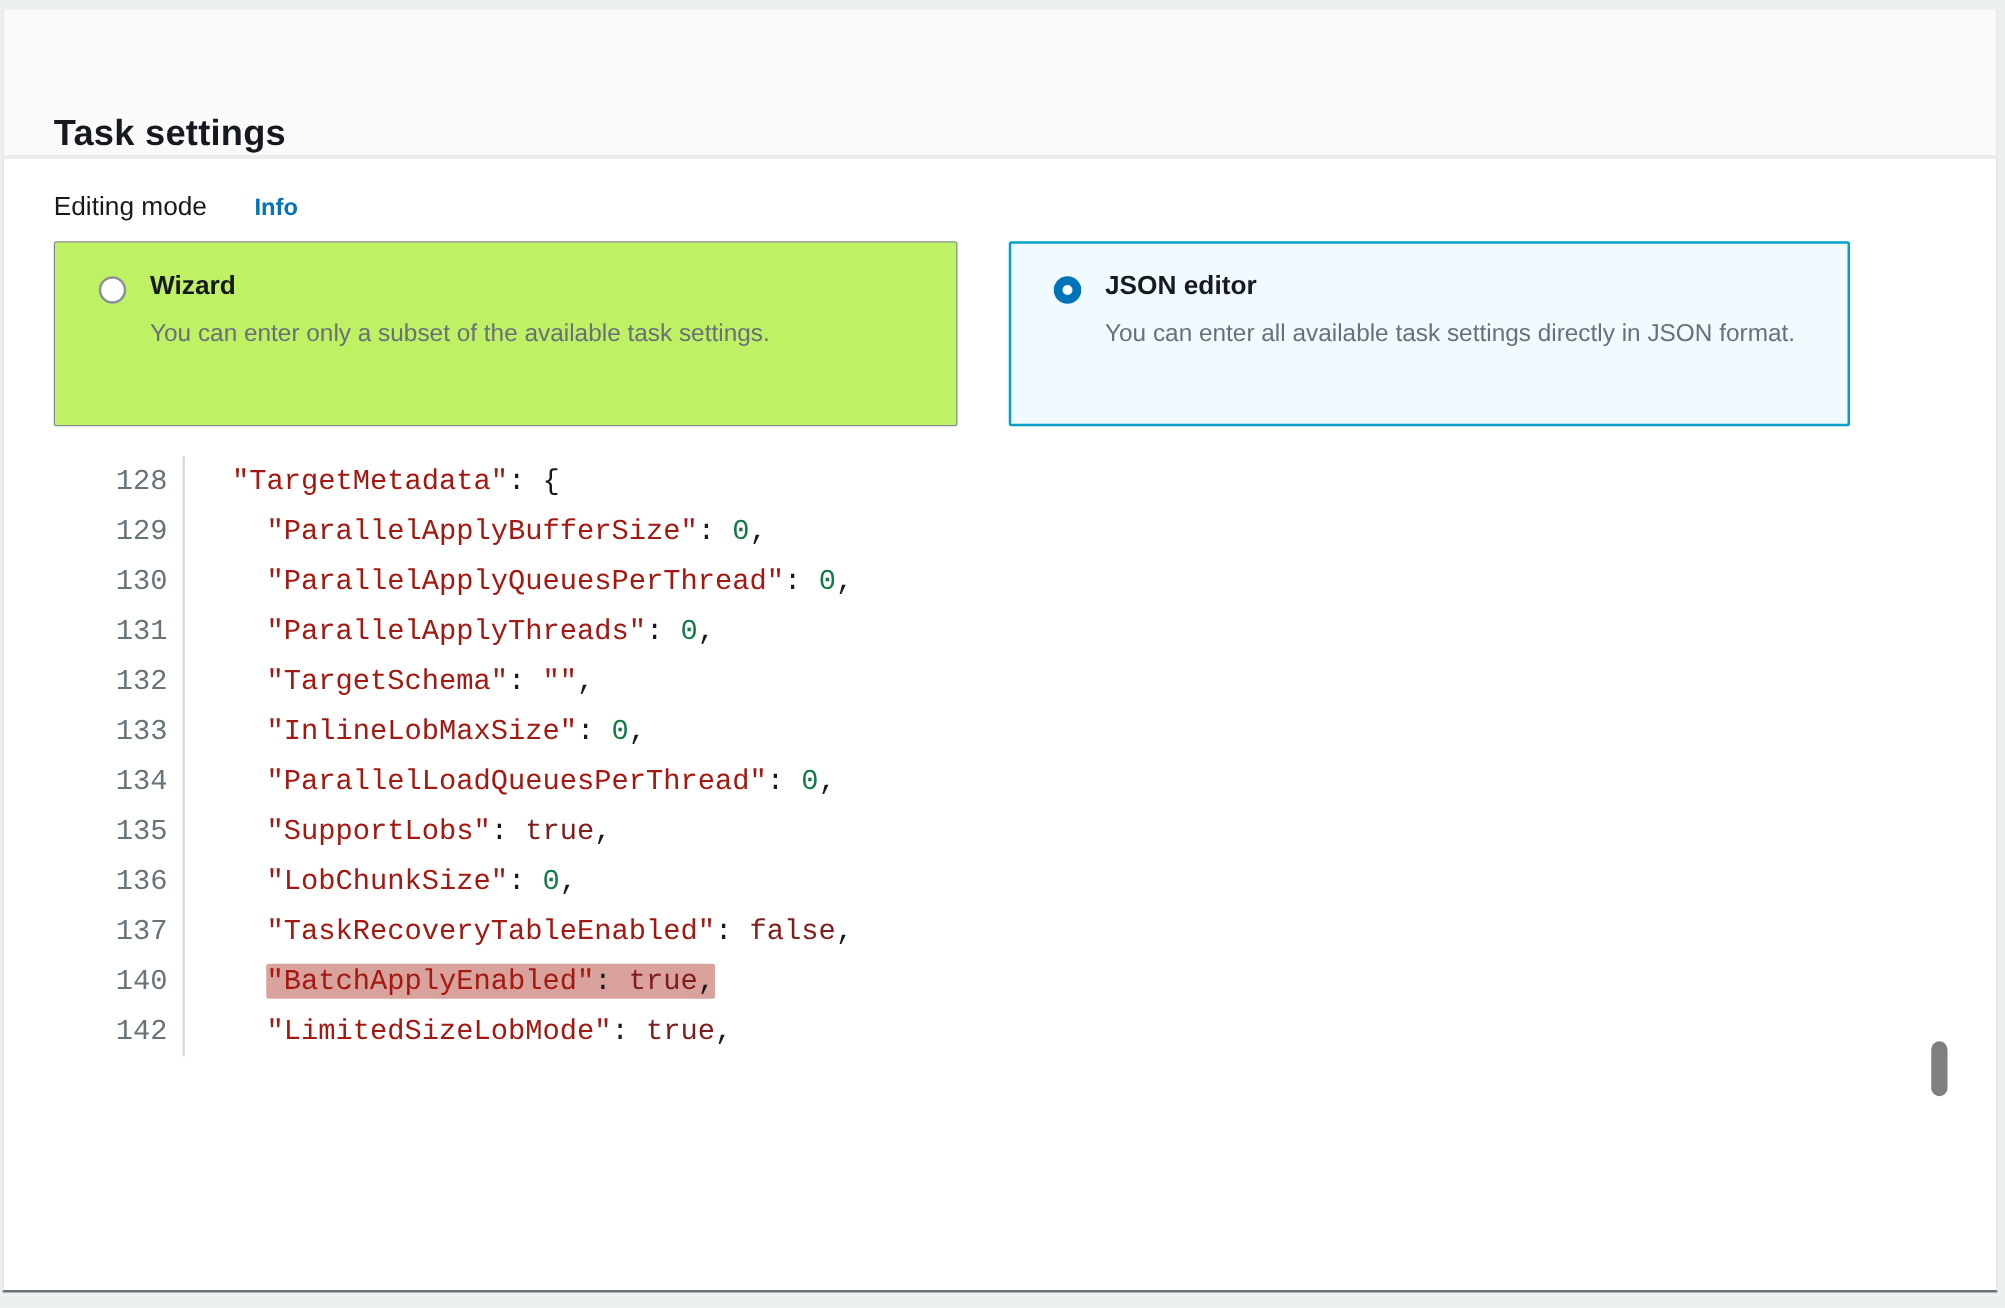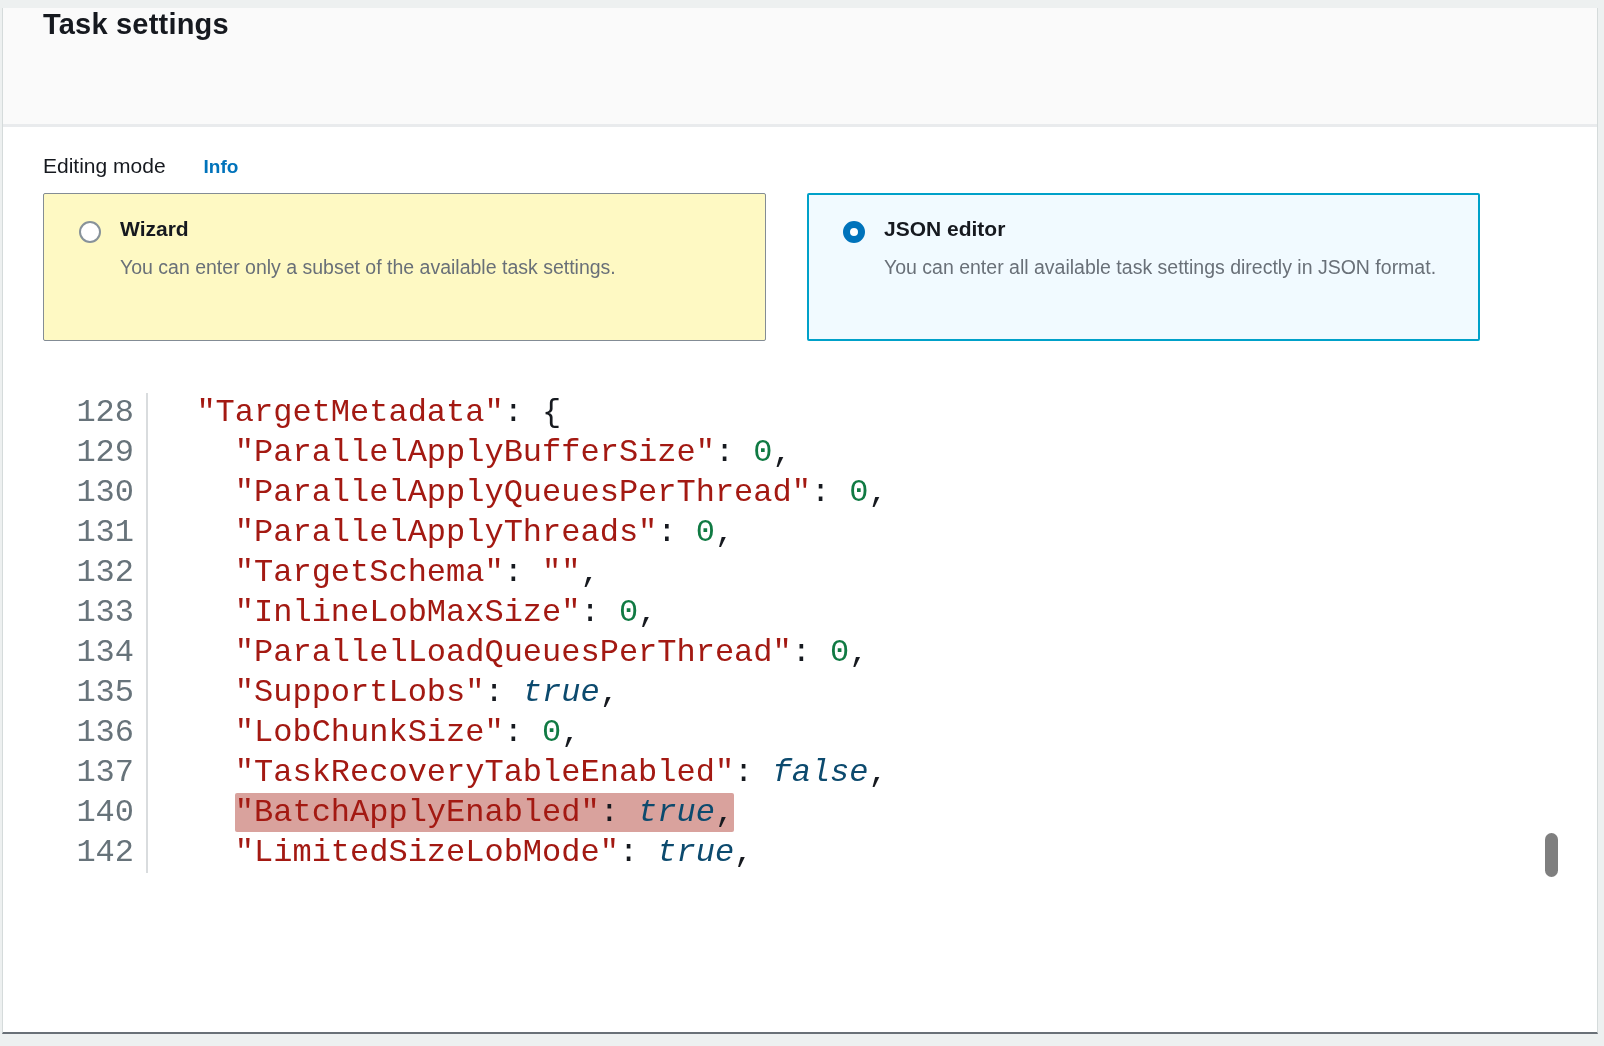--- a/index.html
+++ b/index.html
@@ -15,37 +15,37 @@
   .panel {
     position:absolute; left:2px; top:8px; width:1596px; height:1026px;
     background:#ffffff;
     border-left:1px solid #d5dbdb;
     border-right:1px solid #d5dbdb;
     border-bottom:2px solid #697077;
   }
   .panel-header {
     height:119px; background:#fafafa;
     border-bottom:3px solid #e9ebed;
-    display:flex; align-items:flex-start;
+    display:flex; align-items:flex-end;
     padding:0 40px;
   }
   .panel-title {
     font-size:29px; font-weight:700; color:#16191f; margin:0;
     letter-spacing:0.2px;
   }
 
   .content { position:relative; padding:27px 0 0 40px; }
 
   .mode-row { display:flex; align-items:flex-end; gap:26px; }
   .mode-label { font-size:21px; color:#16191f; }
   .info-link { font-size:19px; font-weight:700; color:#0073bb; text-decoration:none; cursor:pointer;margin-left:12px; }
 
   .tiles { display:flex; gap:41px; margin-top:15px; }
   .tile {
-    background:#fef9c3;
+    background:#bef264;
     border:1px solid #838c95;
     border-radius:2px;
     height:148px;
     padding:23px 24px 0 35px;
     display:flex; gap:19px;
     cursor:pointer;
   }
   .tile.wizard { width:723px; }
   .tile.json   { width:673px; }
   .tile.selected {
@@ -59,39 +59,39 @@
     border:2px solid #87929a;
     background:#ffffff;
     margin-top:4px;
   }
   .radio.checked { border:7px solid #0073bb; }
   .tile-label { font-size:21px; font-weight:700; color:#16191f; }
   .tile-desc  { font-size:19.5px; color:#697078; margin-top:8px; line-height:37px; }
   .tile.json .tile-desc { max-width:615px; }
 
   .editor {
-    margin-top:52px;
+    margin-top:24px;
     font-family:"Liberation Mono", monospace;
-    font-size:32px;
+    font-size:23px;
     color:#16191f;
     cursor:text;
   }
   .code-row { display:flex; height:40px; line-height:40px; white-space:pre; }
   .ln {
     width:105px; flex:none;
     text-align:right;
     padding-right:12px;
     color:#67737a;
     border-right:2px solid #d9dcde;
   }
   .codeline { padding-left:10px; }
   .tk-k { color:#a31912; }
   .tk-s { color:#a31912; }
   .tk-n { color:#107a43; }
-  .tk-b { color:#0c4a6e;font-style:italic; }
+  .tk-b { color:#7f1d1d; }
   .tk-p { color:#16191f; }
   .hlmark { background:#d9a29d; border-radius:2px; padding:1px 0; }
 
   .scroll-thumb {
     position:absolute; left:1545px; top:833px;
     width:13px; height:44px;
     background:#7f7f7f; border-radius:7px;
     cursor:grab;
   }
 </style>

